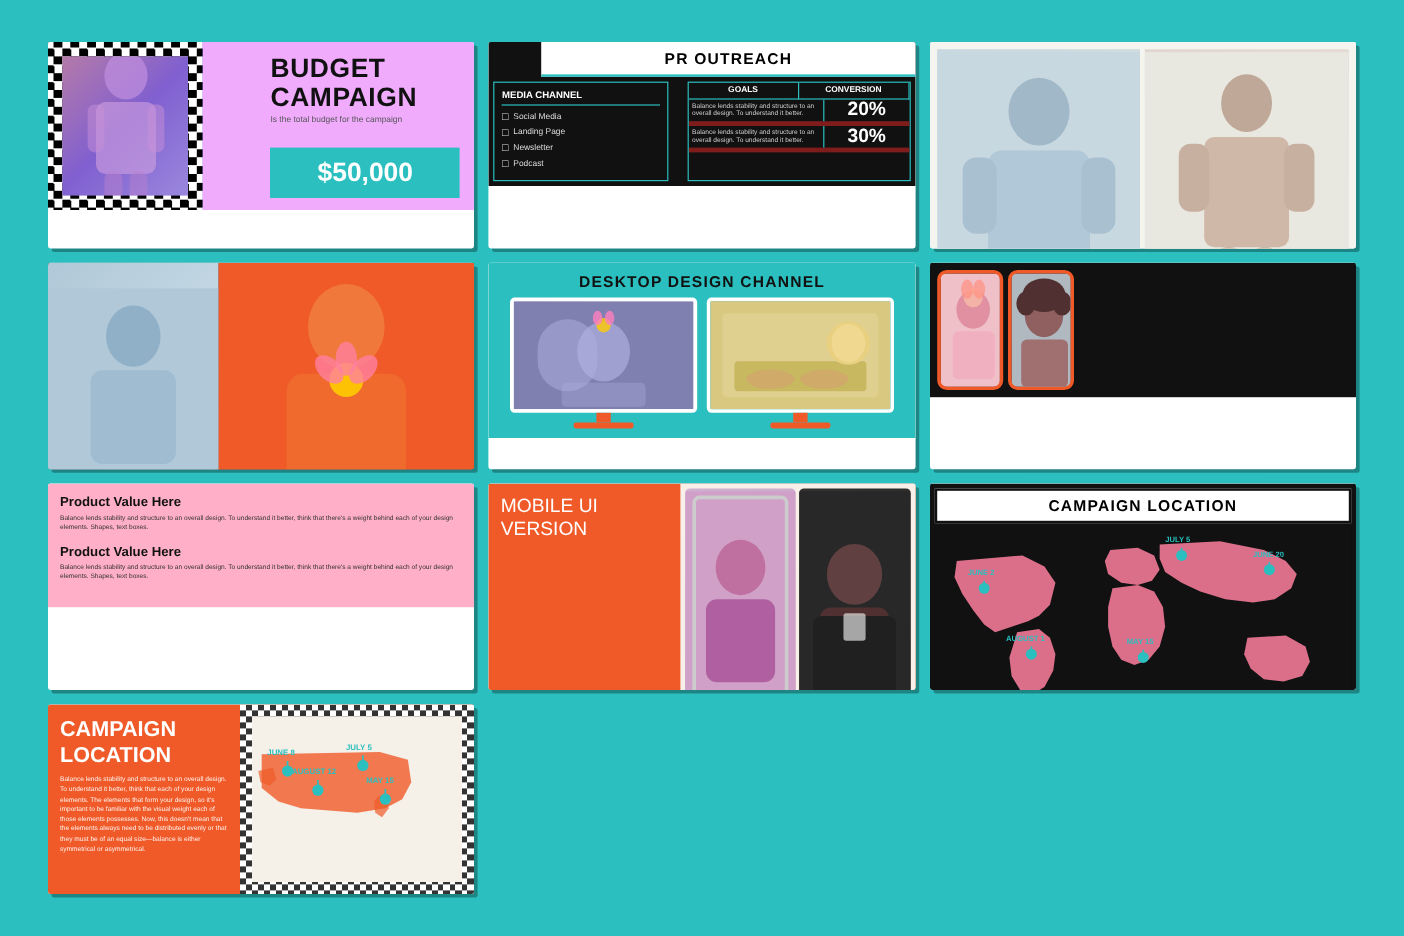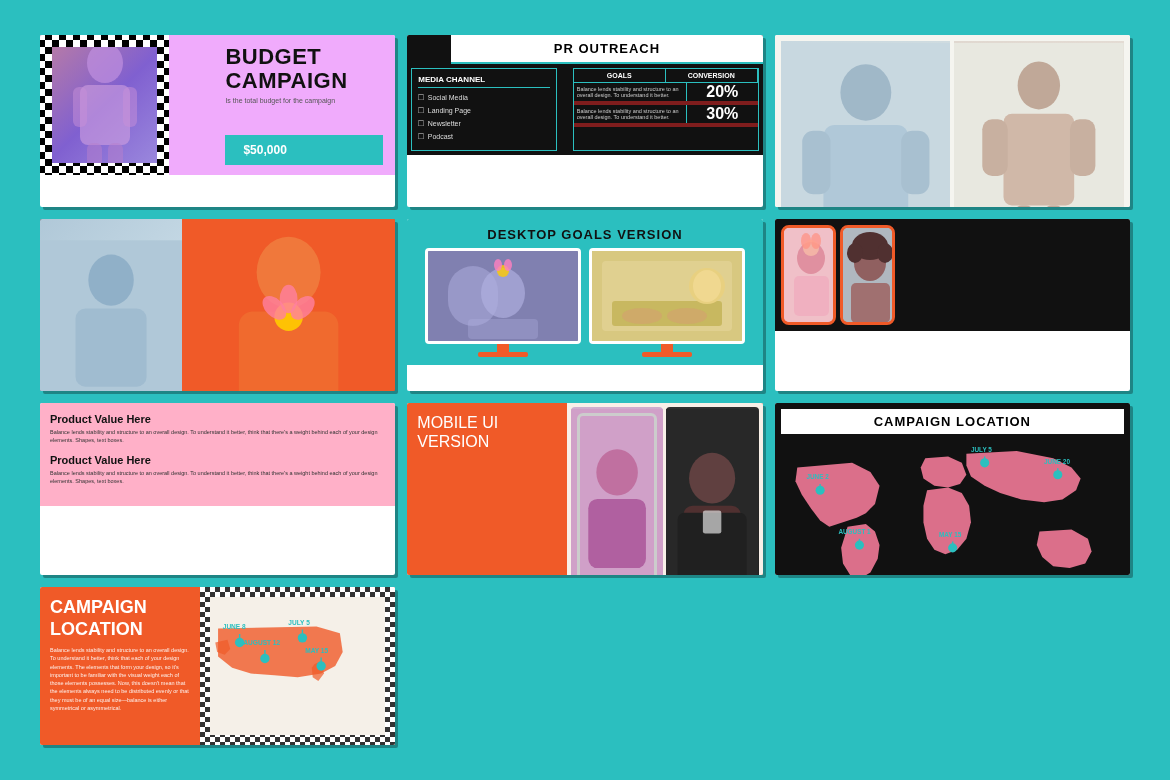--- a/index.html
+++ b/index.html
@@ -79,22 +79,23 @@
       letter-spacing: 0.5px;
     }
     .slide-1 .right-panel .subtitle {
       font-size: 7px;
       color: #555;
       margin-top: 4px;
     }
     .slide-1 .right-panel .amount-box {
       background: #2bbfbf;
       color: #fff;
-      font-size: 12px;
+      font-size: 22px;
       font-weight: 900;
+      text-align: center;
       padding: 8px 18px;
       margin-top: 8px;
     }
 
     
     .slide-2 {
       background: #111;
       display: flex;
       flex-direction: column;
     }
@@ -576,21 +577,21 @@
             <ellipse cx="52" cy="50" rx="5" ry="8" fill="#ff80a0" opacity="0.8" transform="rotate(-45,52,50)"></ellipse>
           </svg>
         </div>
       </div>
 
     </div>
   </div>
 
   <div class="slide tile-shadow">
     <div class="slide-5">
-      <div class="title">DESKTOP GOALS VERSION</div>
+      <div class="title">DESKTOP DESIGN CHANNEL</div>
       <div class="monitors-row">
 
         <div style="display:flex;flex-direction:column;align-items:center;">
           <div class="monitor">
             <div class="monitor-screen">
               <svg width="150" height="90" viewBox="0 0 150 90">
                 <rect width="150" height="90" fill="#8080b0"></rect>
                 <ellipse cx="75" cy="42" rx="22" ry="25" fill="#a0a0d0"></ellipse>
                 <rect x="40" y="68" width="70" height="20" rx="4" fill="#9090c0"></rect>
 

